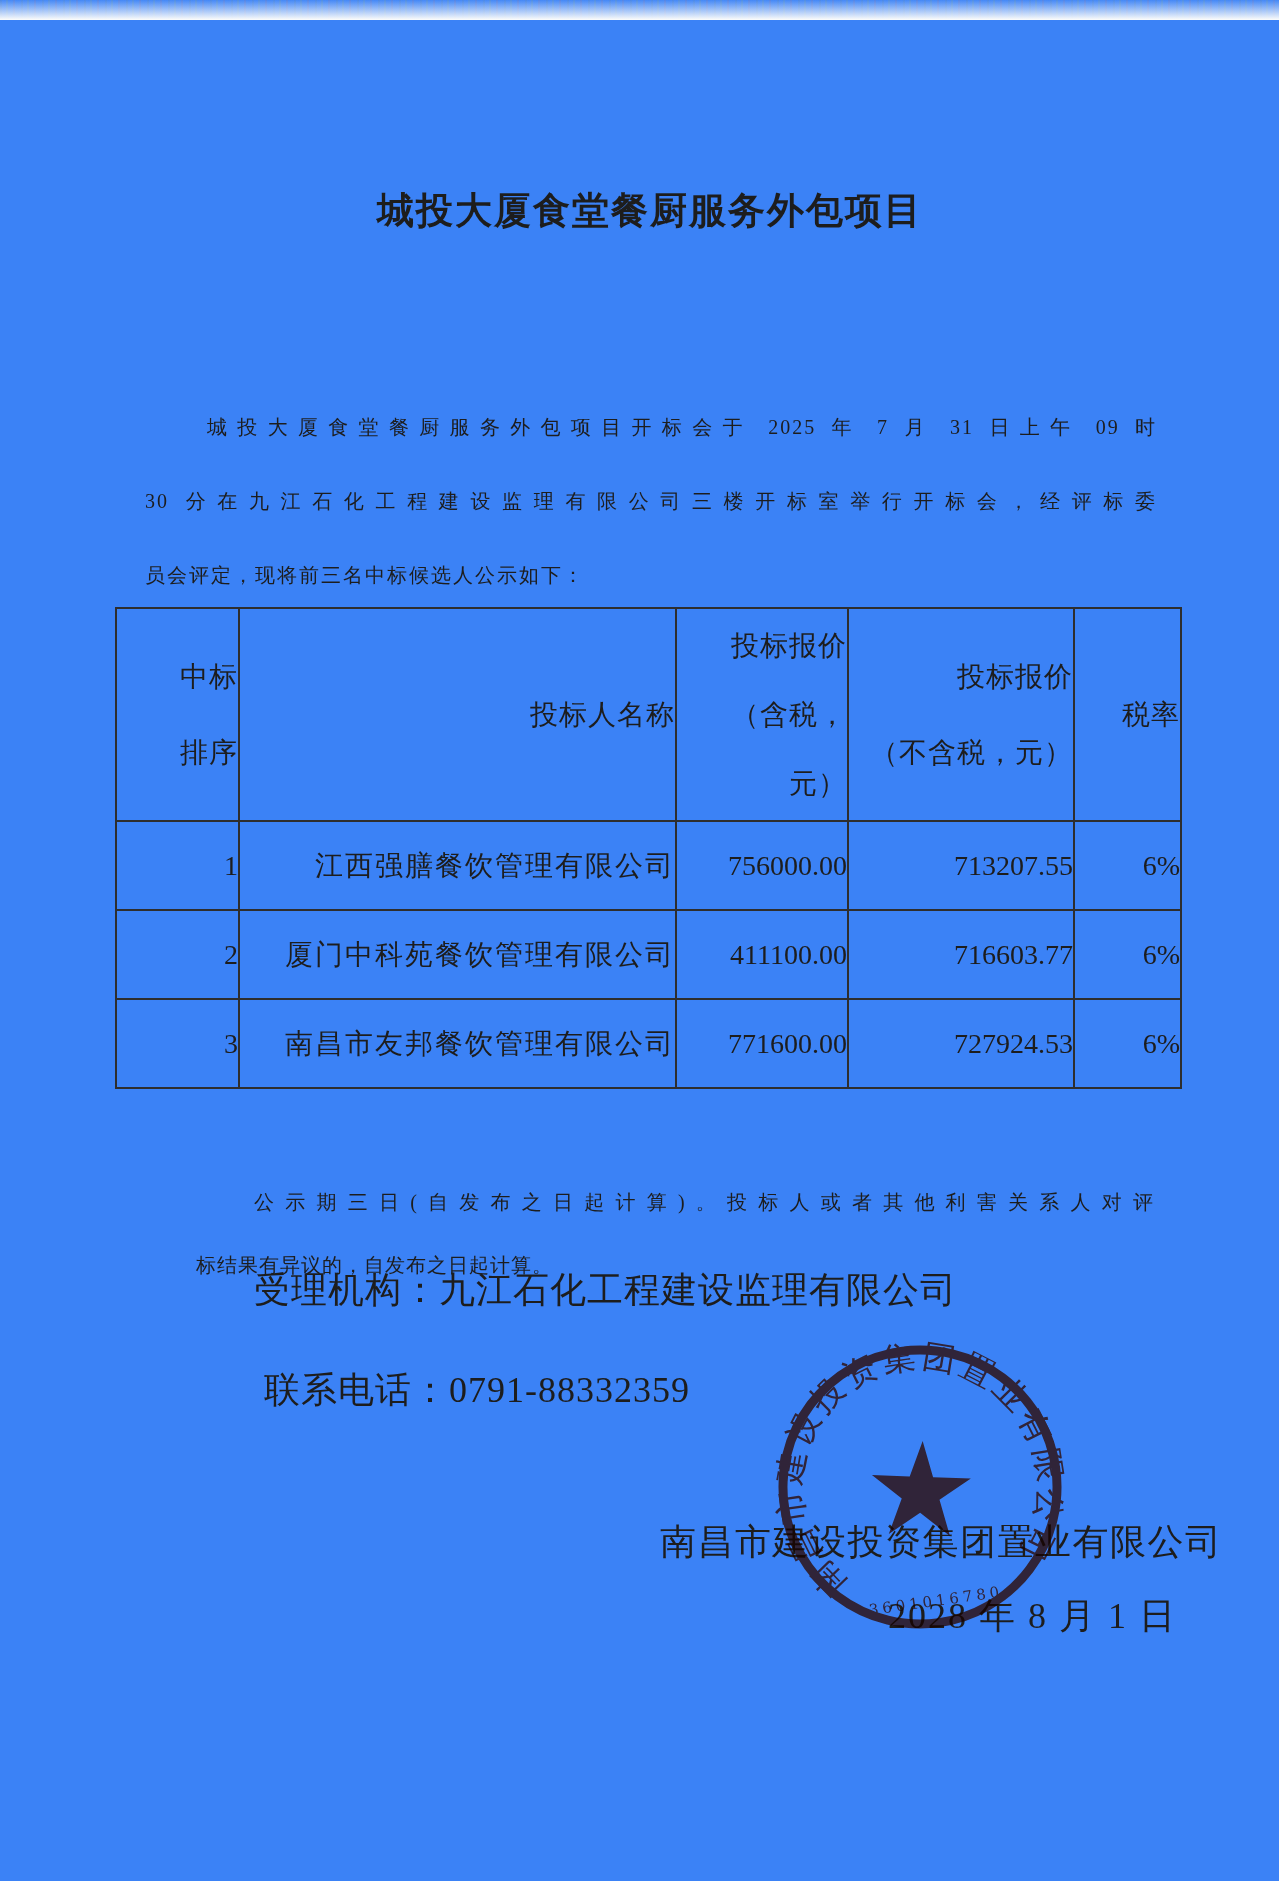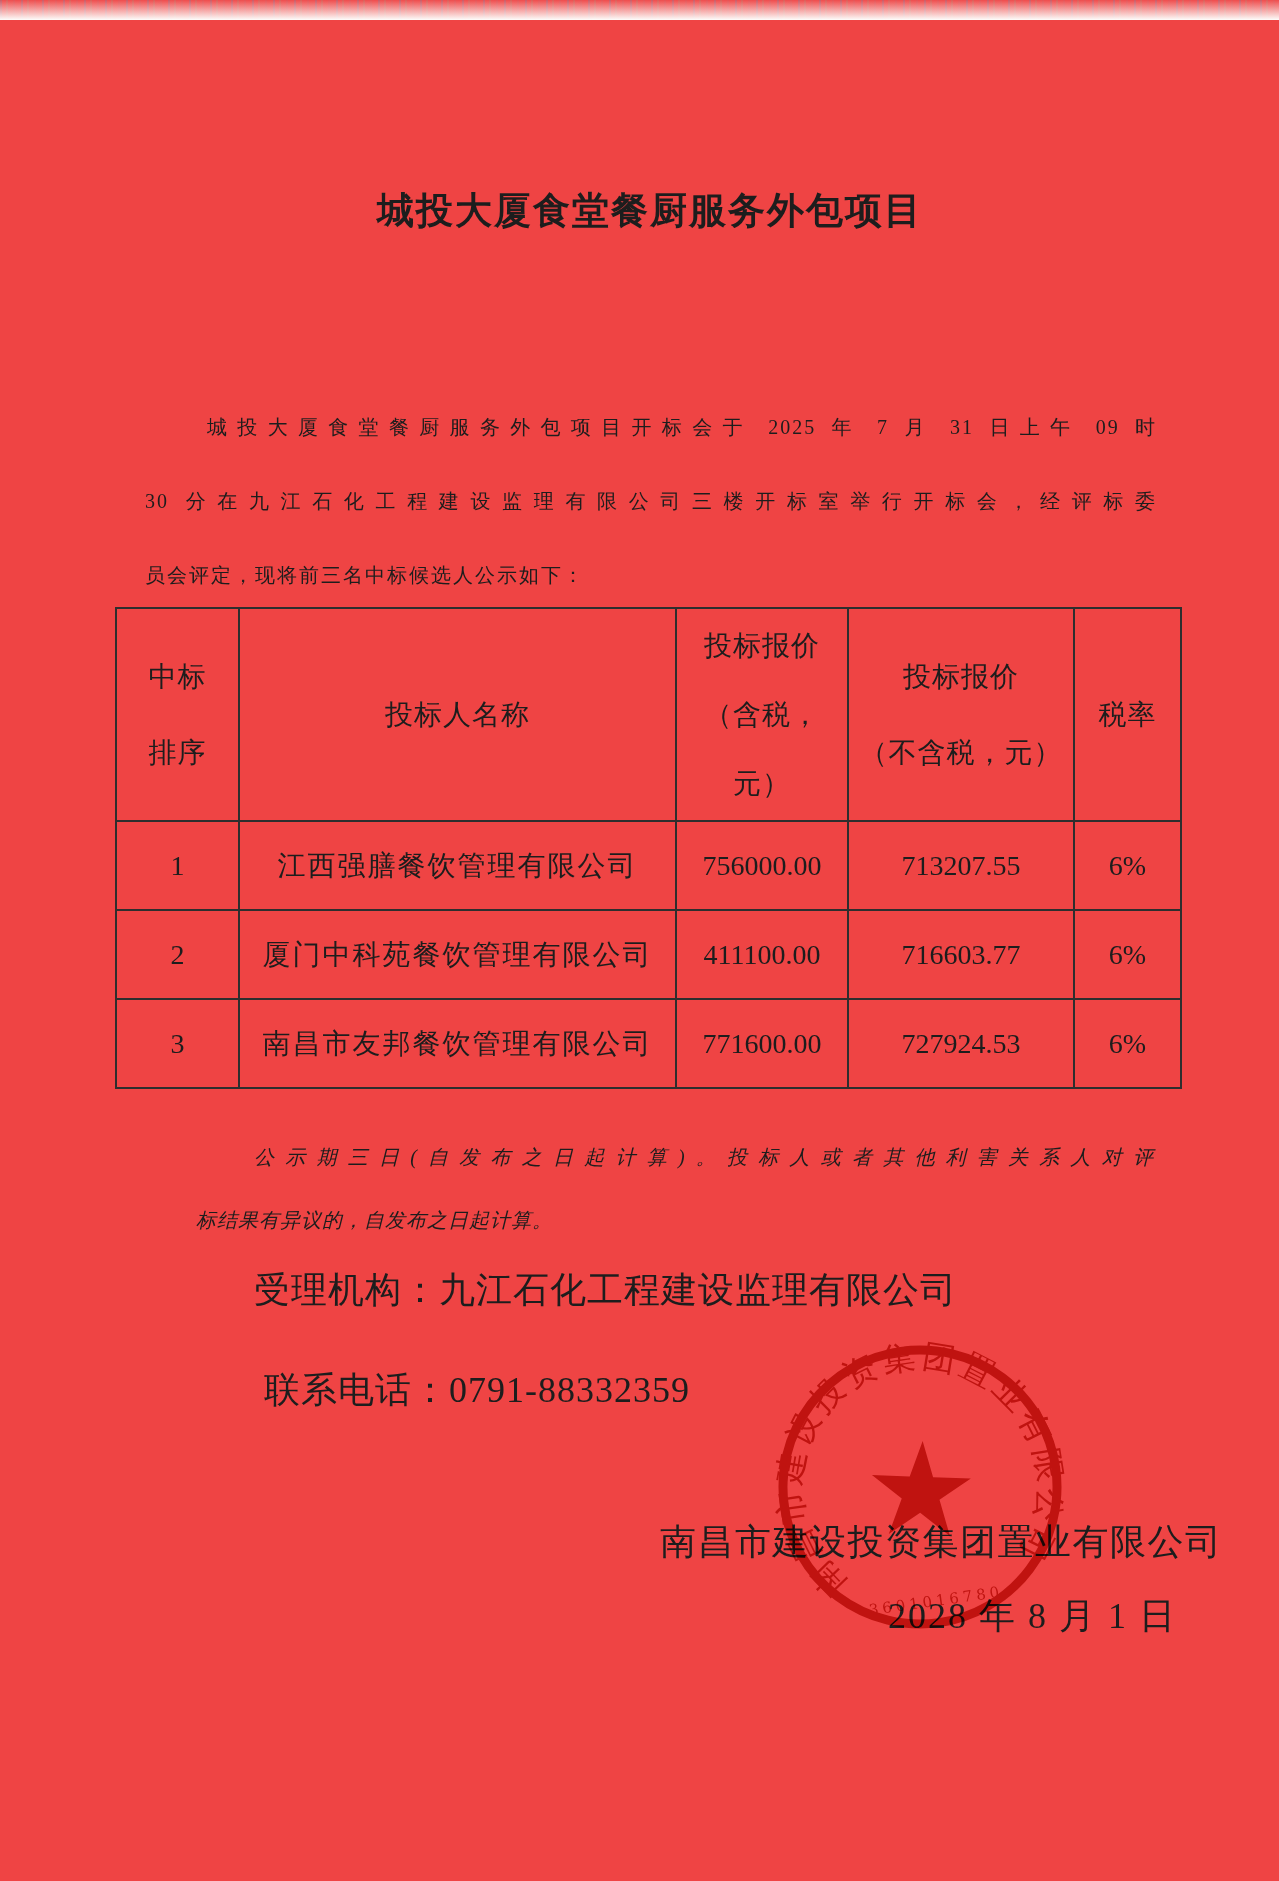--- a/index.html
+++ b/index.html
@@ -1,47 +1,47 @@
 <!DOCTYPE html>
 <html><head>
 <meta charset="utf-8">
 <style>
   html,body{margin:0;padding:0;background:#e9e9e9;}
   .page{
     position:relative;width:1279px;height:1881px;margin:0 auto;
-    background:#ef4444;overflow:hidden;color:#1d1d1d;
+    background:#3b82f6;overflow:hidden;color:#1d1d1d;
     font-family:"Liberation Serif","DejaVu Serif",serif;
   }
   .scan-noise{
     position:absolute;top:0;left:0;right:0;height:20px;
     background:
       linear-gradient(180deg, rgba(253,253,251,0) 0%, rgba(253,253,251,.55) 55%, #fdfdfb 100%),
       repeating-linear-gradient(90deg,
         rgba(110,150,190,.28) 0 2px, rgba(235,240,245,.06) 2px 6px,
         rgba(150,180,150,.22) 6px 8px, rgba(230,235,240,.06) 8px 13px,
         rgba(190,140,150,.18) 13px 15px, rgba(240,242,246,.05) 15px 21px);
   }
   .title{
     position:absolute;left:145px;width:1010px;text-align:center;
     font-weight:bold;font-size:37px;letter-spacing:2px;white-space:nowrap;
   }
   .title-1{top:186px;}
   .title-2{top:252px;}
   .para{position:absolute;font-size:20px;}
   .para1{left:145px;top:390px;width:1012px;line-height:74px;letter-spacing:2px;}
-  .para2{left:196px;top:1126px;width:958px;line-height:63px;letter-spacing:1px;font-style:italic;}
+  .para2{left:196px;top:1171px;width:958px;line-height:63px;letter-spacing:1px;}
   .jline{text-align:justify;text-align-last:justify;text-justify:inter-character;}
   .para1 .indent{text-indent:62px;}
   .para2 .indent{text-indent:58px;}
   .bid-table{
     position:absolute;left:115px;top:607px;width:1065px;
     border-collapse:collapse;table-layout:fixed;font-size:28px;
   }
   .bid-table th,.bid-table td{
-    border:2.5px solid #2e2e2e;text-align:center;vertical-align:middle;
+    border:2.5px solid #2e2e2e;text-align:right;vertical-align:middle;
     font-weight:normal;padding:0;overflow:hidden;margin-left:36px;
   }
   .bid-table thead tr{height:213px;}
   .bid-table tbody tr{height:89px;}
   .bid-table th{white-space:pre-line;line-height:76px;letter-spacing:1px;}
   .bid-table th.th-price-tax{line-height:69px;}
   .bid-table td.c-bidder{letter-spacing:2px;}
   .line{position:absolute;font-size:36px;letter-spacing:1px;white-space:nowrap;}
   .org{left:254px;top:1266px;}
   .phone{left:264px;top:1366px;}

